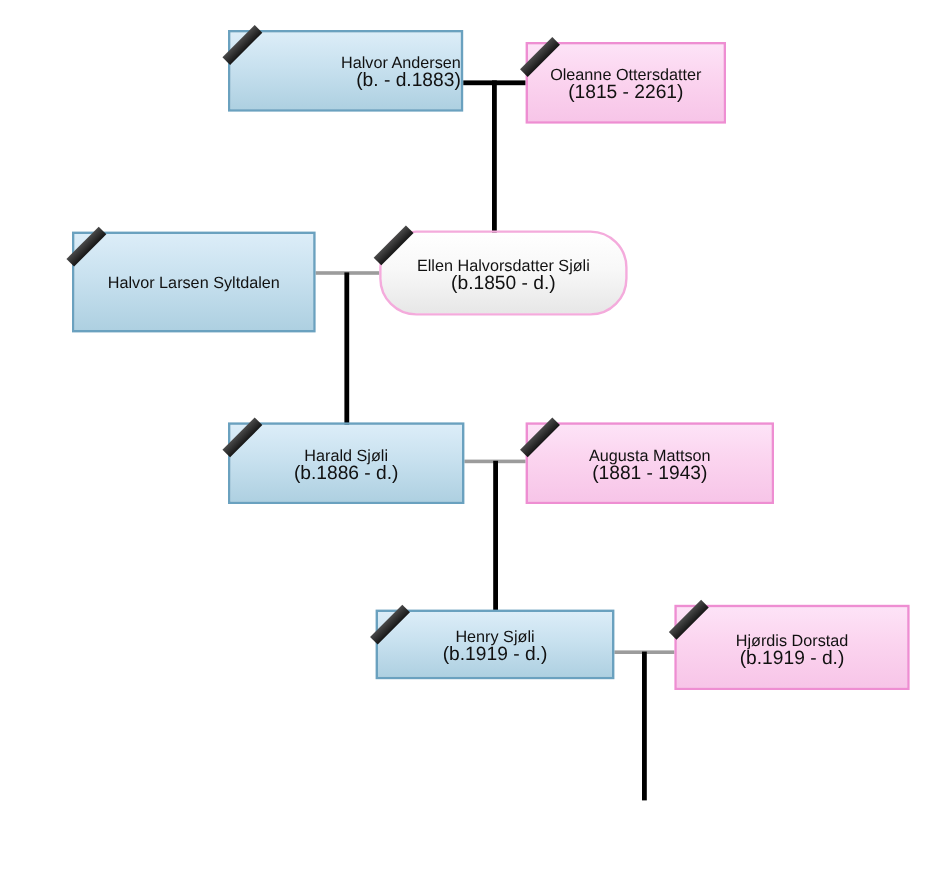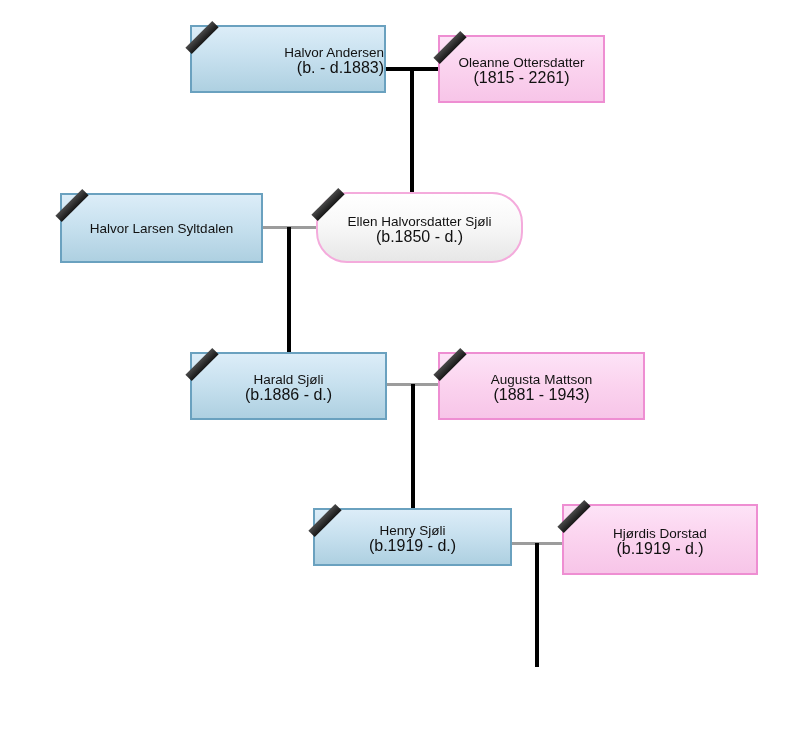--- a/index.html
+++ b/index.html
@@ -60,21 +60,21 @@
     <div class="person" style="left: 190px; top: 25px; width: 196px; height: 68px; background: linear-gradient(rgb(220, 237, 248), rgb(200, 225, 239) 45%, rgb(174, 208, 225)); border-color: rgb(106, 161, 191); align-items: flex-end;">
       <div class="fold"></div>
       <div class="name">Halvor Andersen</div>
       <div class="dates">(b. - d.1883)</div>
     </div>
     <div class="person" style="left: 438px; top: 35px; width: 167px; height: 68px; background: linear-gradient(rgb(253, 227, 247), rgb(251, 212, 239) 45%, rgb(247, 197, 232)); border-color: rgb(238, 142, 210);">
       <div class="fold"></div>
       <div class="name">Oleanne Ottersdatter</div>
       <div class="dates">(1815 - 2261)</div>
     </div>
-    <div class="person" style="left: 60px; top: 193px; width: 203px; height: 70px; background: linear-gradient(rgb(220, 237, 248), rgb(200, 225, 239) 45%, rgb(174, 208, 225)); border-color: rgb(106, 161, 191);">
+    <div class="person" style="left: 60px; top: 193px; width: 203px; height: 84px; background: linear-gradient(rgb(220, 237, 248), rgb(200, 225, 239) 45%, rgb(174, 208, 225)); border-color: rgb(106, 161, 191);">
       <div class="fold"></div>
       <div class="name">Halvor Larsen Syltdalen</div>
     </div>
     <div class="person" style="left: 316px; top: 192px; width: 207px; height: 71px; background: linear-gradient(rgb(255, 255, 255), rgb(248, 248, 248) 45%, rgb(231, 231, 231)); border-color: rgb(244, 171, 220); border-radius: 31px;">
       <div class="fold"></div>
       <div class="name">Ellen Halvorsdatter Sjøli</div>
       <div class="dates">(b.1850 - d.)</div>
     </div>
     <div class="person" style="left: 190px; top: 352px; width: 197px; height: 68px; background: linear-gradient(rgb(220, 237, 248), rgb(200, 225, 239) 45%, rgb(174, 208, 225)); border-color: rgb(106, 161, 191); align-items: center;">
       <div class="fold"></div>

